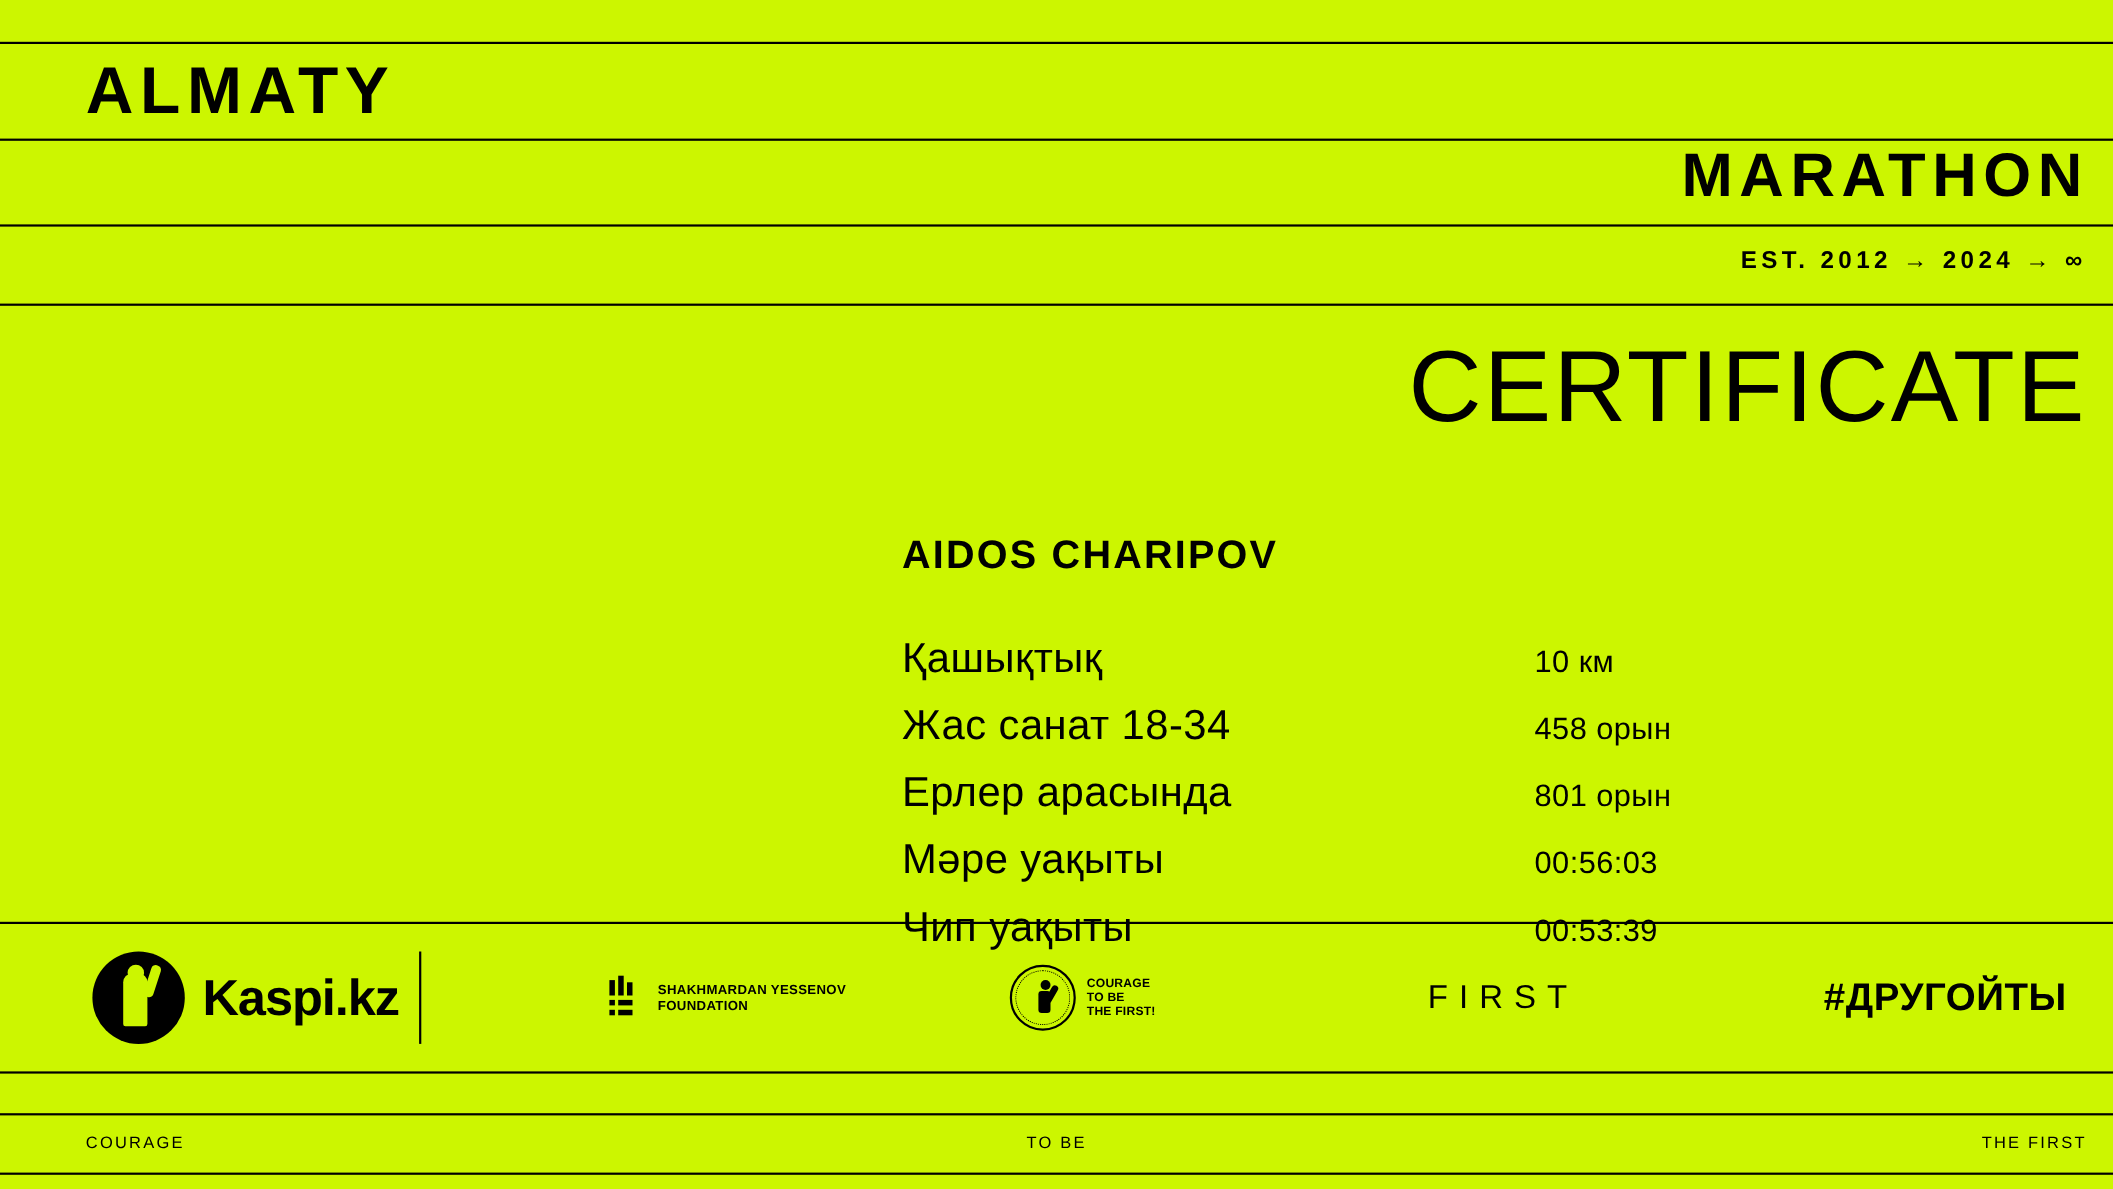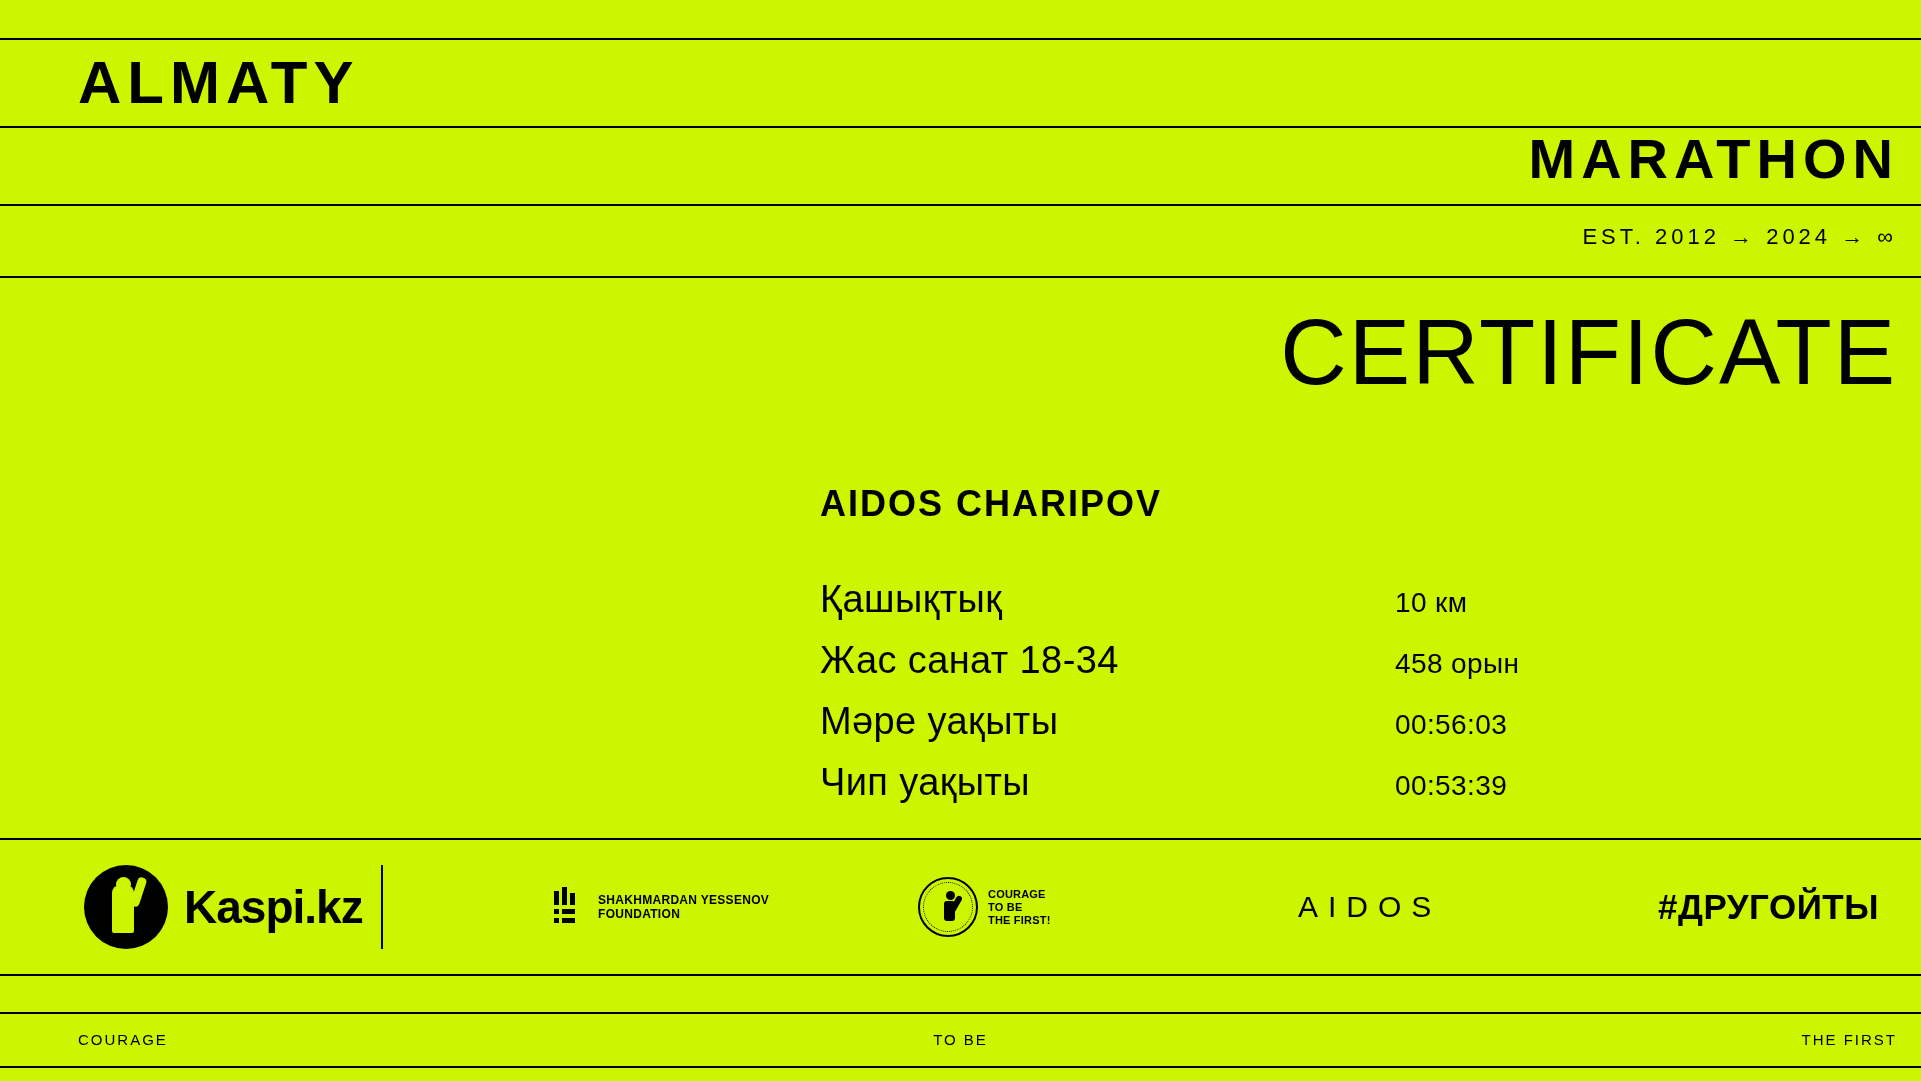--- a/index.html
+++ b/index.html
@@ -57,21 +57,21 @@
     font-weight: 700;
     letter-spacing: 6px;
     text-align: right;
   }
   .est {
     position: absolute;
     right: 24px;
     top: 224px;
     font-size: 22px;
     letter-spacing: 4px;
-    font-weight: 400;
+    font-weight: 700;
     text-align: right;
   }
 
   
   .title {
     position: absolute;
     right: 24px;
     top: 304px;
     font-size: 92px;
     line-height: 96px;
@@ -318,20 +318,24 @@
   <div class="runner-name">AIDOS CHARIPOV</div>
 
   <div class="results">
     <div class="result-row">
       <div class="result-label">Қашықтық</div>
       <div class="result-value">10 км</div>
     </div>
     <div class="result-row">
       <div class="result-label">Жас санат 18-34</div>
       <div class="result-value">458 орын</div>
+    </div>
+    <div class="result-row">
+      <div class="result-label">Ерлер арасында</div>
+      <div class="result-value">801 орын</div>
     </div>
     <div class="result-row">
       <div class="result-label">Мәре уақыты</div>
       <div class="result-value">00:56:03</div>
     </div>
     <div class="result-row">
       <div class="result-label">Чип уақыты</div>
       <div class="result-value">00:53:39</div>
     </div>
   </div>
@@ -373,21 +377,21 @@
         <span class="fig-body"></span>
         <span class="fig-arm"></span>
       </div>
       <div class="cf-text">
         <div>COURAGE</div>
         <div>TO BE</div>
         <div>THE FIRST!</div>
       </div>
     </div>
 
-    <div class="sp sp-krida">AIDOS</div>
+    <div class="sp sp-krida">FIRST</div>
 
     <div class="sp sp-hash">#ДРУГОЙТЫ</div>
 
   </div>
 
   <div class="rule r6"></div>
   <div class="rule r7"></div>
 
   <div class="footer">
     <div class="f-left">COURAGE</div>

